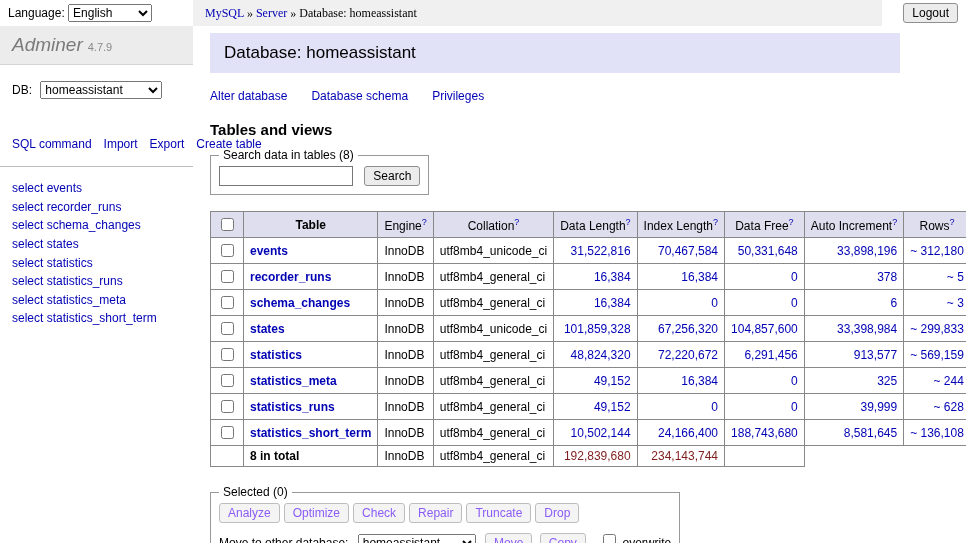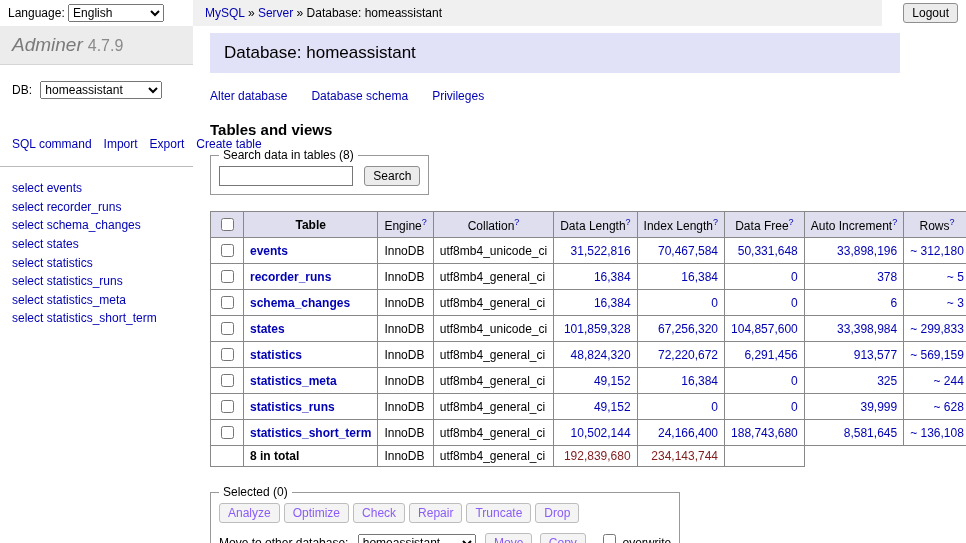--- a/index.html
+++ b/index.html
@@ -6,37 +6,37 @@
   html,body { margin:0; padding:0; }
   body {
     width:966px; height:543px; overflow:hidden; position:relative;
     font-family:"Liberation Sans", sans-serif; font-size:12px; color:#000; background:#fff;
   }
   a { color:#0000b4; text-decoration:none; cursor:pointer; }
 
   
   #topbar { position:absolute; top:0; left:0; width:966px; height:26px; display:flex; align-items:stretch; }
   #lang-area { width:193px; padding:4px 0 0 8px; white-space:nowrap; }
-  #lang-area select { font-size:12px; width:96px; }
-  #breadcrumb { flex:1; background:#f0f0f0; padding:6px 12px; white-space:nowrap; }
+  #lang-area select { font-size:12px; width:84px; }
+  #breadcrumb { flex:1; background:#f0f0f0; padding:6px 12px; white-space:nowrap;font-family:Liberation Serif, serif; }
   #logout-area { width:84px; background:#fff; padding:3px 8px 0 0; text-align:right; }
 
   button, input[type=button] {
     font-family:"Liberation Sans", sans-serif; font-size:12px;
     background:#ececec; border:1px solid #8f8f8f; border-radius:3px; padding:2px 8px; color:#000;
   }
   button:disabled { color:#8b5cf6; border-color:#bdbdbd; background:#f4f4f4; }
   select { font-family:"Liberation Sans", sans-serif; font-size:12px; }
   input[type=text] { font-family:"Liberation Sans", sans-serif; font-size:12px; border:1px solid #777; padding:2px 3px; }
 
   
   #sidebar { position:absolute; top:26px; left:0; width:193px; }
   #logo { background:#ececec; border-bottom:1px solid #d5d5d5; padding:8px 12px; color:#7a7a7a; }
   #logo .brand { font-size:19px; font-style:italic; }
-  #logo .ver { font-size:16px; margin-left:5px; color:#8a8a8a; }
+  #logo .ver { font-size:11px; margin-left:5px; color:#8a8a8a; }
   #db-row { padding:16px 12px 8px; }
   #db-row select { width:122px; margin-left:5px; }
   #side-links { padding:8px 12px 12px; border-bottom:1px solid #bbb; width:193px; }
   #side-links .links-wrap { width:160px; line-height:1.6;margin-top:20px; }
   #side-links a { margin-right:12px; white-space:nowrap; }
   #table-links { padding:12px 12px; }
   #table-links a { display:block; line-height:1.55; white-space:nowrap; }
 
   
   #main { position:absolute; top:26px; left:193px; width:773px; padding:7px 66px 0 17px; }

